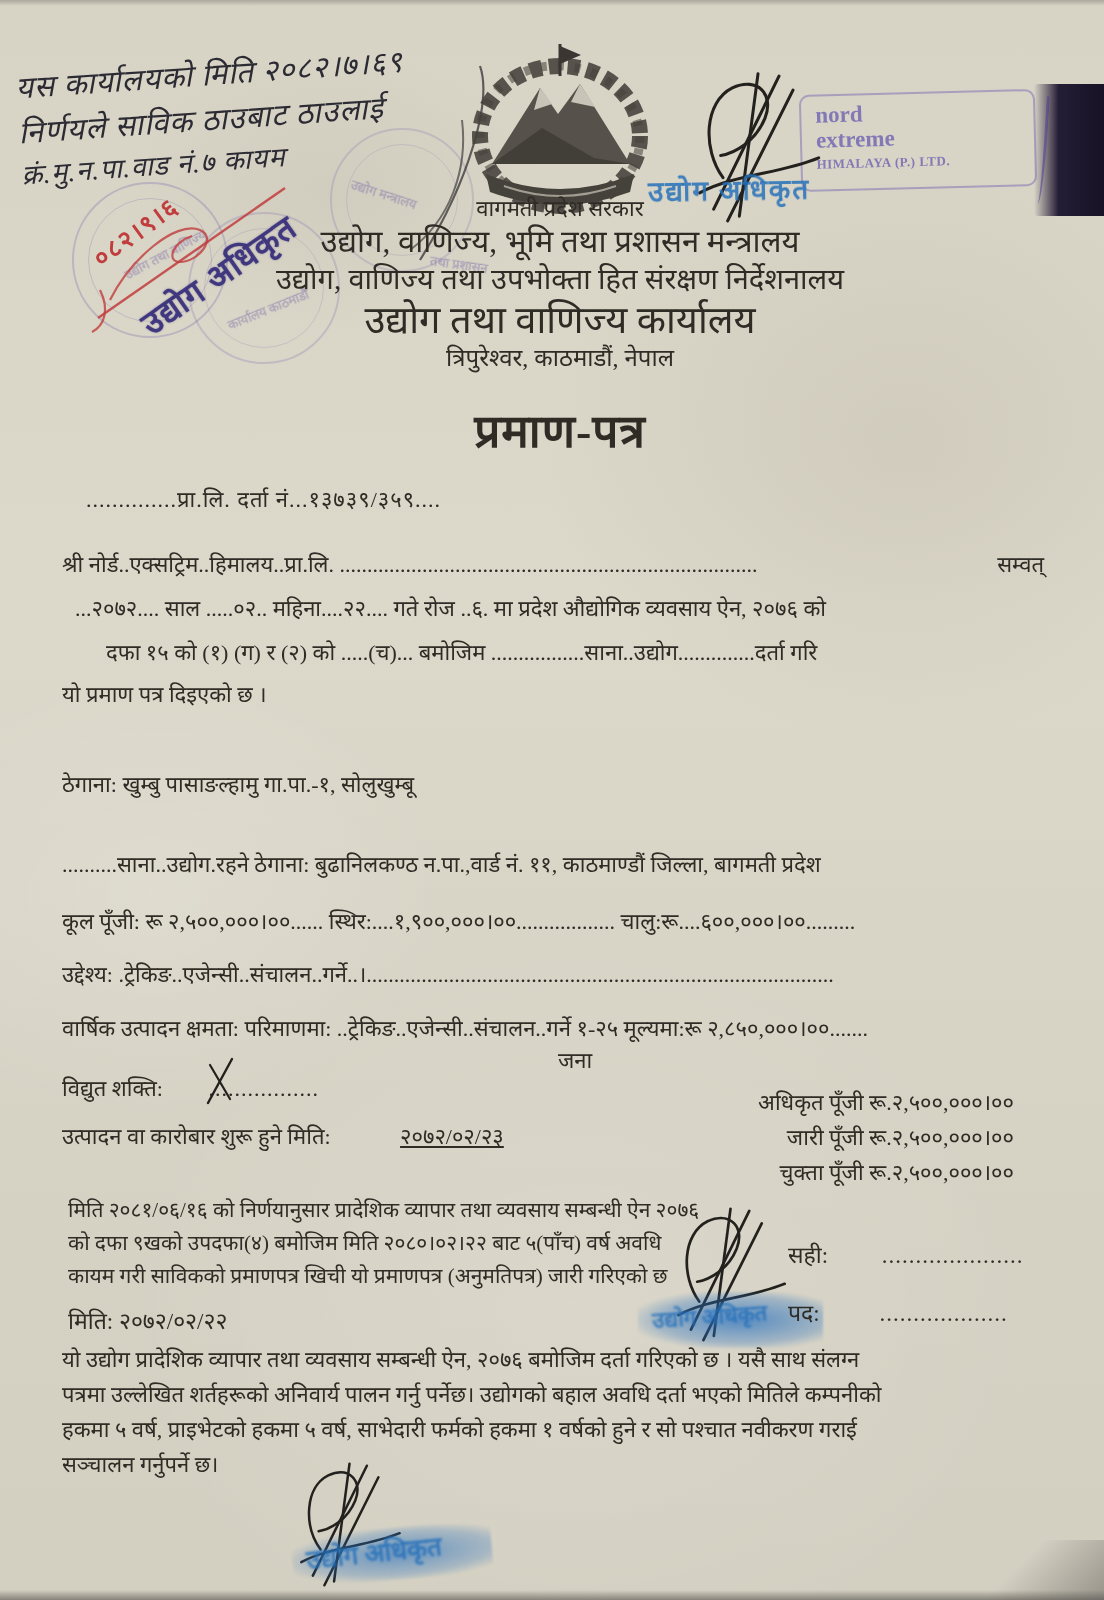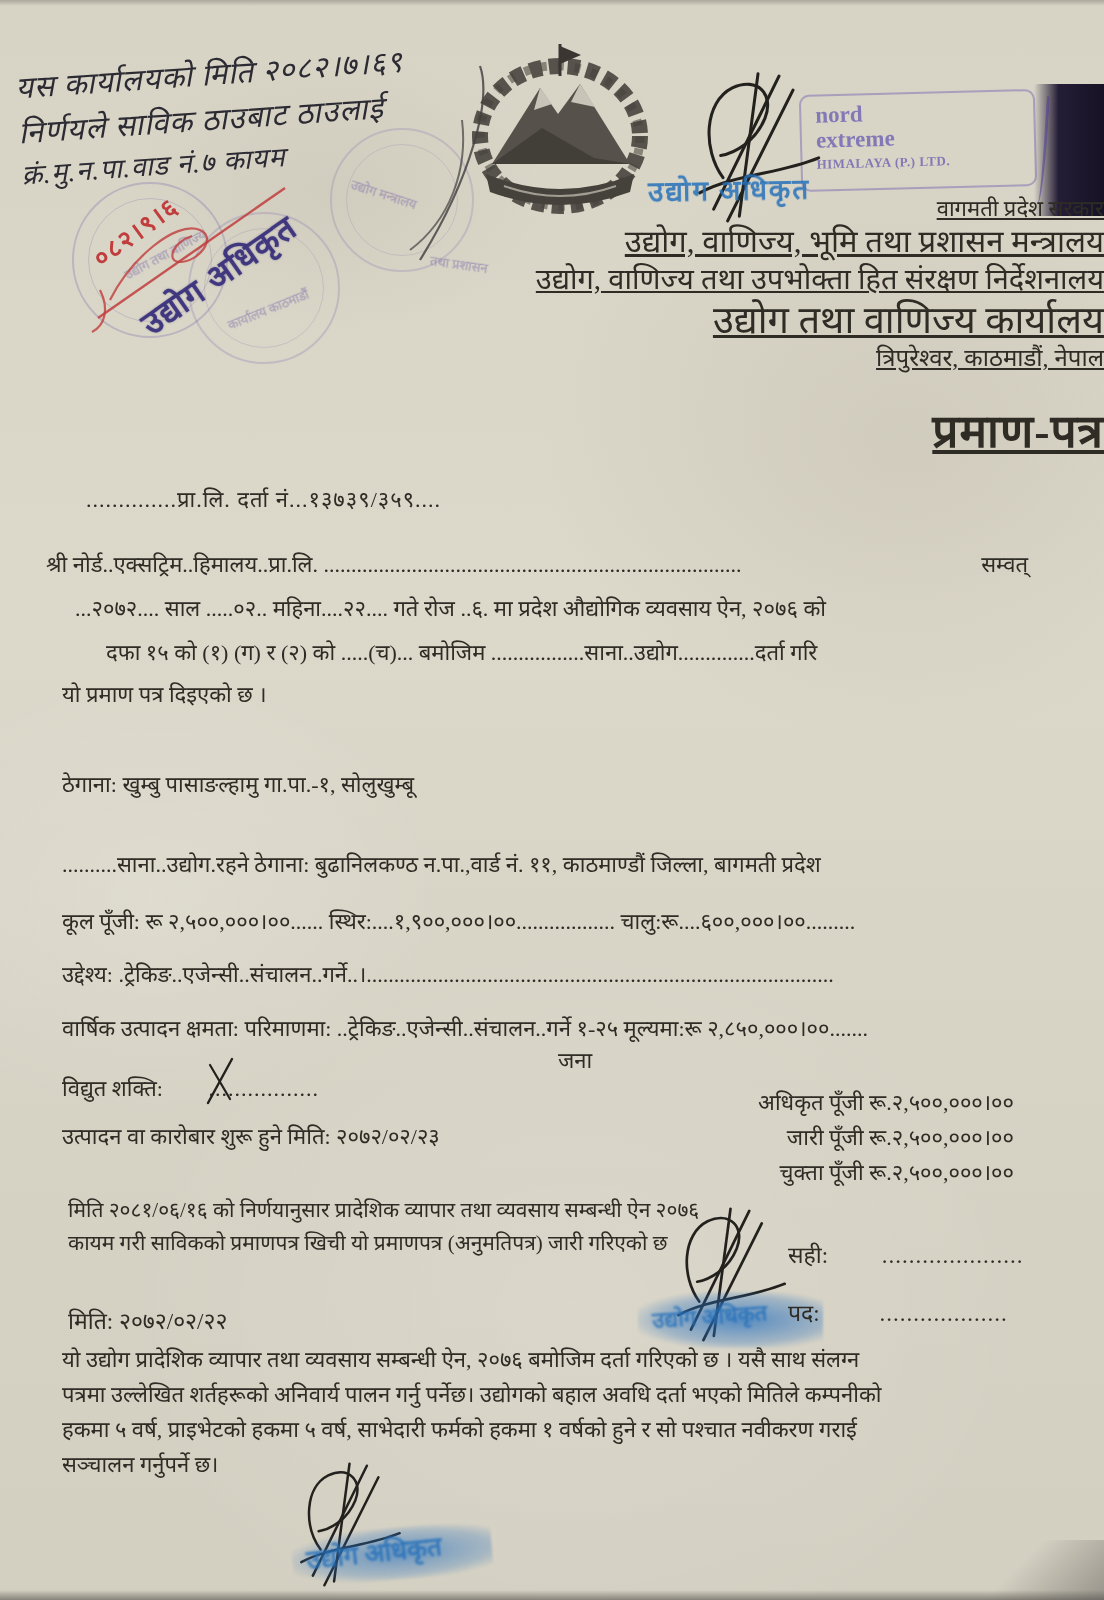--- a/index.html
+++ b/index.html
@@ -9,21 +9,21 @@
     color:#34302a;
     background:
       radial-gradient(ellipse 420px 320px at 14% 56%, rgba(255,255,255,.16), transparent 70%),
       radial-gradient(ellipse 520px 420px at 82% 28%, rgba(118,108,88,.10), transparent 70%),
       radial-gradient(ellipse 640px 520px at 52% 82%, rgba(255,255,255,.13), transparent 72%),
       radial-gradient(ellipse 300px 200px at 30% 12%, rgba(120,112,92,.08), transparent 70%),
       linear-gradient(180deg,#d7d3c5 0%,#dcd8ca 38%,#d6d2c4 70%,#d3cfc1 100%);
   }
   .abs{position:absolute;}
   .t{position:absolute;white-space:nowrap;}
-  .center{left:16px;right:0;text-align:right;text-decoration:underline;}
+  .center{left:16px;right:0;text-align:center;}
   .print{color:#2f2c26;}
   .hw{font-style:italic;color:#2c2b33;}
   .stampblue{font-weight:bold;color:rgba(38,113,186,.85);filter:blur(.4px);}
   .stamppurple{font-weight:bold;color:rgba(58,49,124,.92);}
   .faint-circle{position:absolute;border-radius:50%;border:2px solid rgba(105,85,165,.26);}
   .faint-circle .inner{position:absolute;inset:14px;border-radius:50%;border:1.5px solid rgba(105,85,165,.22);}
   .faint-word{position:absolute;color:rgba(100,80,160,.35);filter:blur(.7px);font-size:13px;font-weight:bold;}
   .sig{stroke:#23211e;stroke-width:2.6;fill:none;stroke-linecap:round;}
   .blob{position:absolute;background:radial-gradient(ellipse at 55% 50%, rgba(36,110,190,.72), rgba(36,110,190,.30) 58%, transparent 78%);filter:blur(1px);}
   .dots{letter-spacing:1px;}
@@ -99,21 +99,21 @@
   <div class="t center print" style="top:192px;font-size:22px;">वागमती प्रदेश सरकार</div>
   <div class="t center print" style="top:219px;font-size:31px;">उद्योग, वाणिज्य, भूमि तथा प्रशासन मन्त्रालय</div>
   <div class="t center print" style="top:258px;font-size:29px;">उद्योग, वाणिज्य तथा उपभोक्ता हित संरक्षण निर्देशनालय</div>
   <div class="t center print" style="top:292px;font-size:38px;">उद्योग तथा वाणिज्य कार्यालय</div>
   <div class="t center print" style="top:340px;font-size:24px;">त्रिपुरेश्वर, काठमाडौं, नेपाल</div>
 
   <div class="t center print" style="top:398px;font-size:46px;font-weight:bold;letter-spacing:1px;">प्रमाण-पत्र</div>
 
   <div class="t print dots" style="left:86px;top:483px;font-size:22px;">..............प्रा.लि. दर्ता नं...१३७३९/३५९....</div>
 
-  <div class="abs" style="left:46px;top:548px;width:982px;display:flex;justify-content:space-between;font-size:22px;">
+  <div class="abs" style="left:62px;top:548px;width:982px;display:flex;justify-content:space-between;font-size:22px;">
     <span class="print">श्री  नोर्ड..एक्सट्रिम..हिमालय..प्रा.लि. ............................................................................</span>
     <span class="print">सम्वत्</span>
   </div>
   <div class="t print" style="left:75px;top:592px;font-size:22px;">...२०७२....  साल  .....०२..  महिना....२२....  गते रोज  ..६.  मा प्रदेश औद्योगिक व्यवसाय ऐन, २०७६ को</div>
   <div class="t print" style="left:62px;top:636px;font-size:22px;margin-left:44px;">दफा १५  को (१) (ग)  र (२) को  .....(च)...   बमोजिम   .................साना..उद्योग..............दर्ता गरि</div>
   <div class="t print" style="left:62px;top:678px;font-size:22px;">यो प्रमाण पत्र दिइएको छ ।</div>
   <div class="t print" style="left:62px;top:768px;font-size:22px;">ठेगाना: खुम्बु पासाङल्हामु गा.पा.-१, सोलुखुम्बू</div>
 
   <div class="t print" style="left:62px;top:848px;font-size:22px;">..........साना..उद्योग.रहने ठेगाना: बुढानिलकण्ठ न.पा.,वार्ड नं. ११, काठमाण्डौं जिल्ला, बागमती प्रदेश</div>
   <div class="t print" style="left:62px;top:905px;font-size:22px;">कूल पूँजी: रू २,५००,०००।००......  स्थिर:....१,९००,०००।००..................  चालु:रू....६००,०००।००.........</div>
@@ -131,25 +131,26 @@
   </svg>
 
   <div class="abs" style="left:752px;top:1085px;width:262px;text-align:right;font-size:22px;line-height:35px;">
     <div class="print">अधिकृत पूँजी रू.२,५००,०००।००</div>
     <div class="print">जारी पूँजी रू.२,५००,०००।००</div>
     <div class="print">चुक्ता पूँजी रू.२,५००,०००।००</div>
   </div>
 
   <div class="abs" style="left:62px;top:1120px;font-size:22px;">
     <span class="print">उत्पादन वा कारोबार शुरू हुने मिति:</span>
-    <span class="print" style="">२०७२/०२/२३</span>
+    <span class="print" style="margin-left:64px;text-decoration:underline;">२०७२/०२/२३</span>
   </div>
 
   <div class="abs" style="left:68px;top:1194px;font-size:21px;line-height:33px;">
     <div class="print">मिति २०८१/०६/१६ को निर्णयानुसार प्रादेशिक व्यापार तथा व्यवसाय सम्बन्धी ऐन २०७६</div>
+    <div class="print">को दफा ९खको उपदफा(४) बमोजिम मिति २०८०।०२।२२ बाट ५(पाँच) वर्ष अवधि</div>
     <div class="print">कायम गरी साविकको प्रमाणपत्र खिची यो प्रमाणपत्र (अनुमतिपत्र) जारी गरिएको छ</div>
   </div>
 
   <svg class="abs" style="left:668px;top:1198px;width:125px;height:155px;" viewBox="0 0 120 140">
     <path class="sig" d="M30 95 C12 70 14 30 38 18 C60 8 74 24 66 44 C58 64 40 74 28 76"></path>
     <path class="sig" d="M78 8 L22 122"></path>
     <path class="sig" d="M90 20 L34 132"></path>
     <path class="sig" d="M60 6 L44 128"></path>
     <path class="sig" d="M10 108 C40 92 78 92 112 78"></path>
   </svg>

